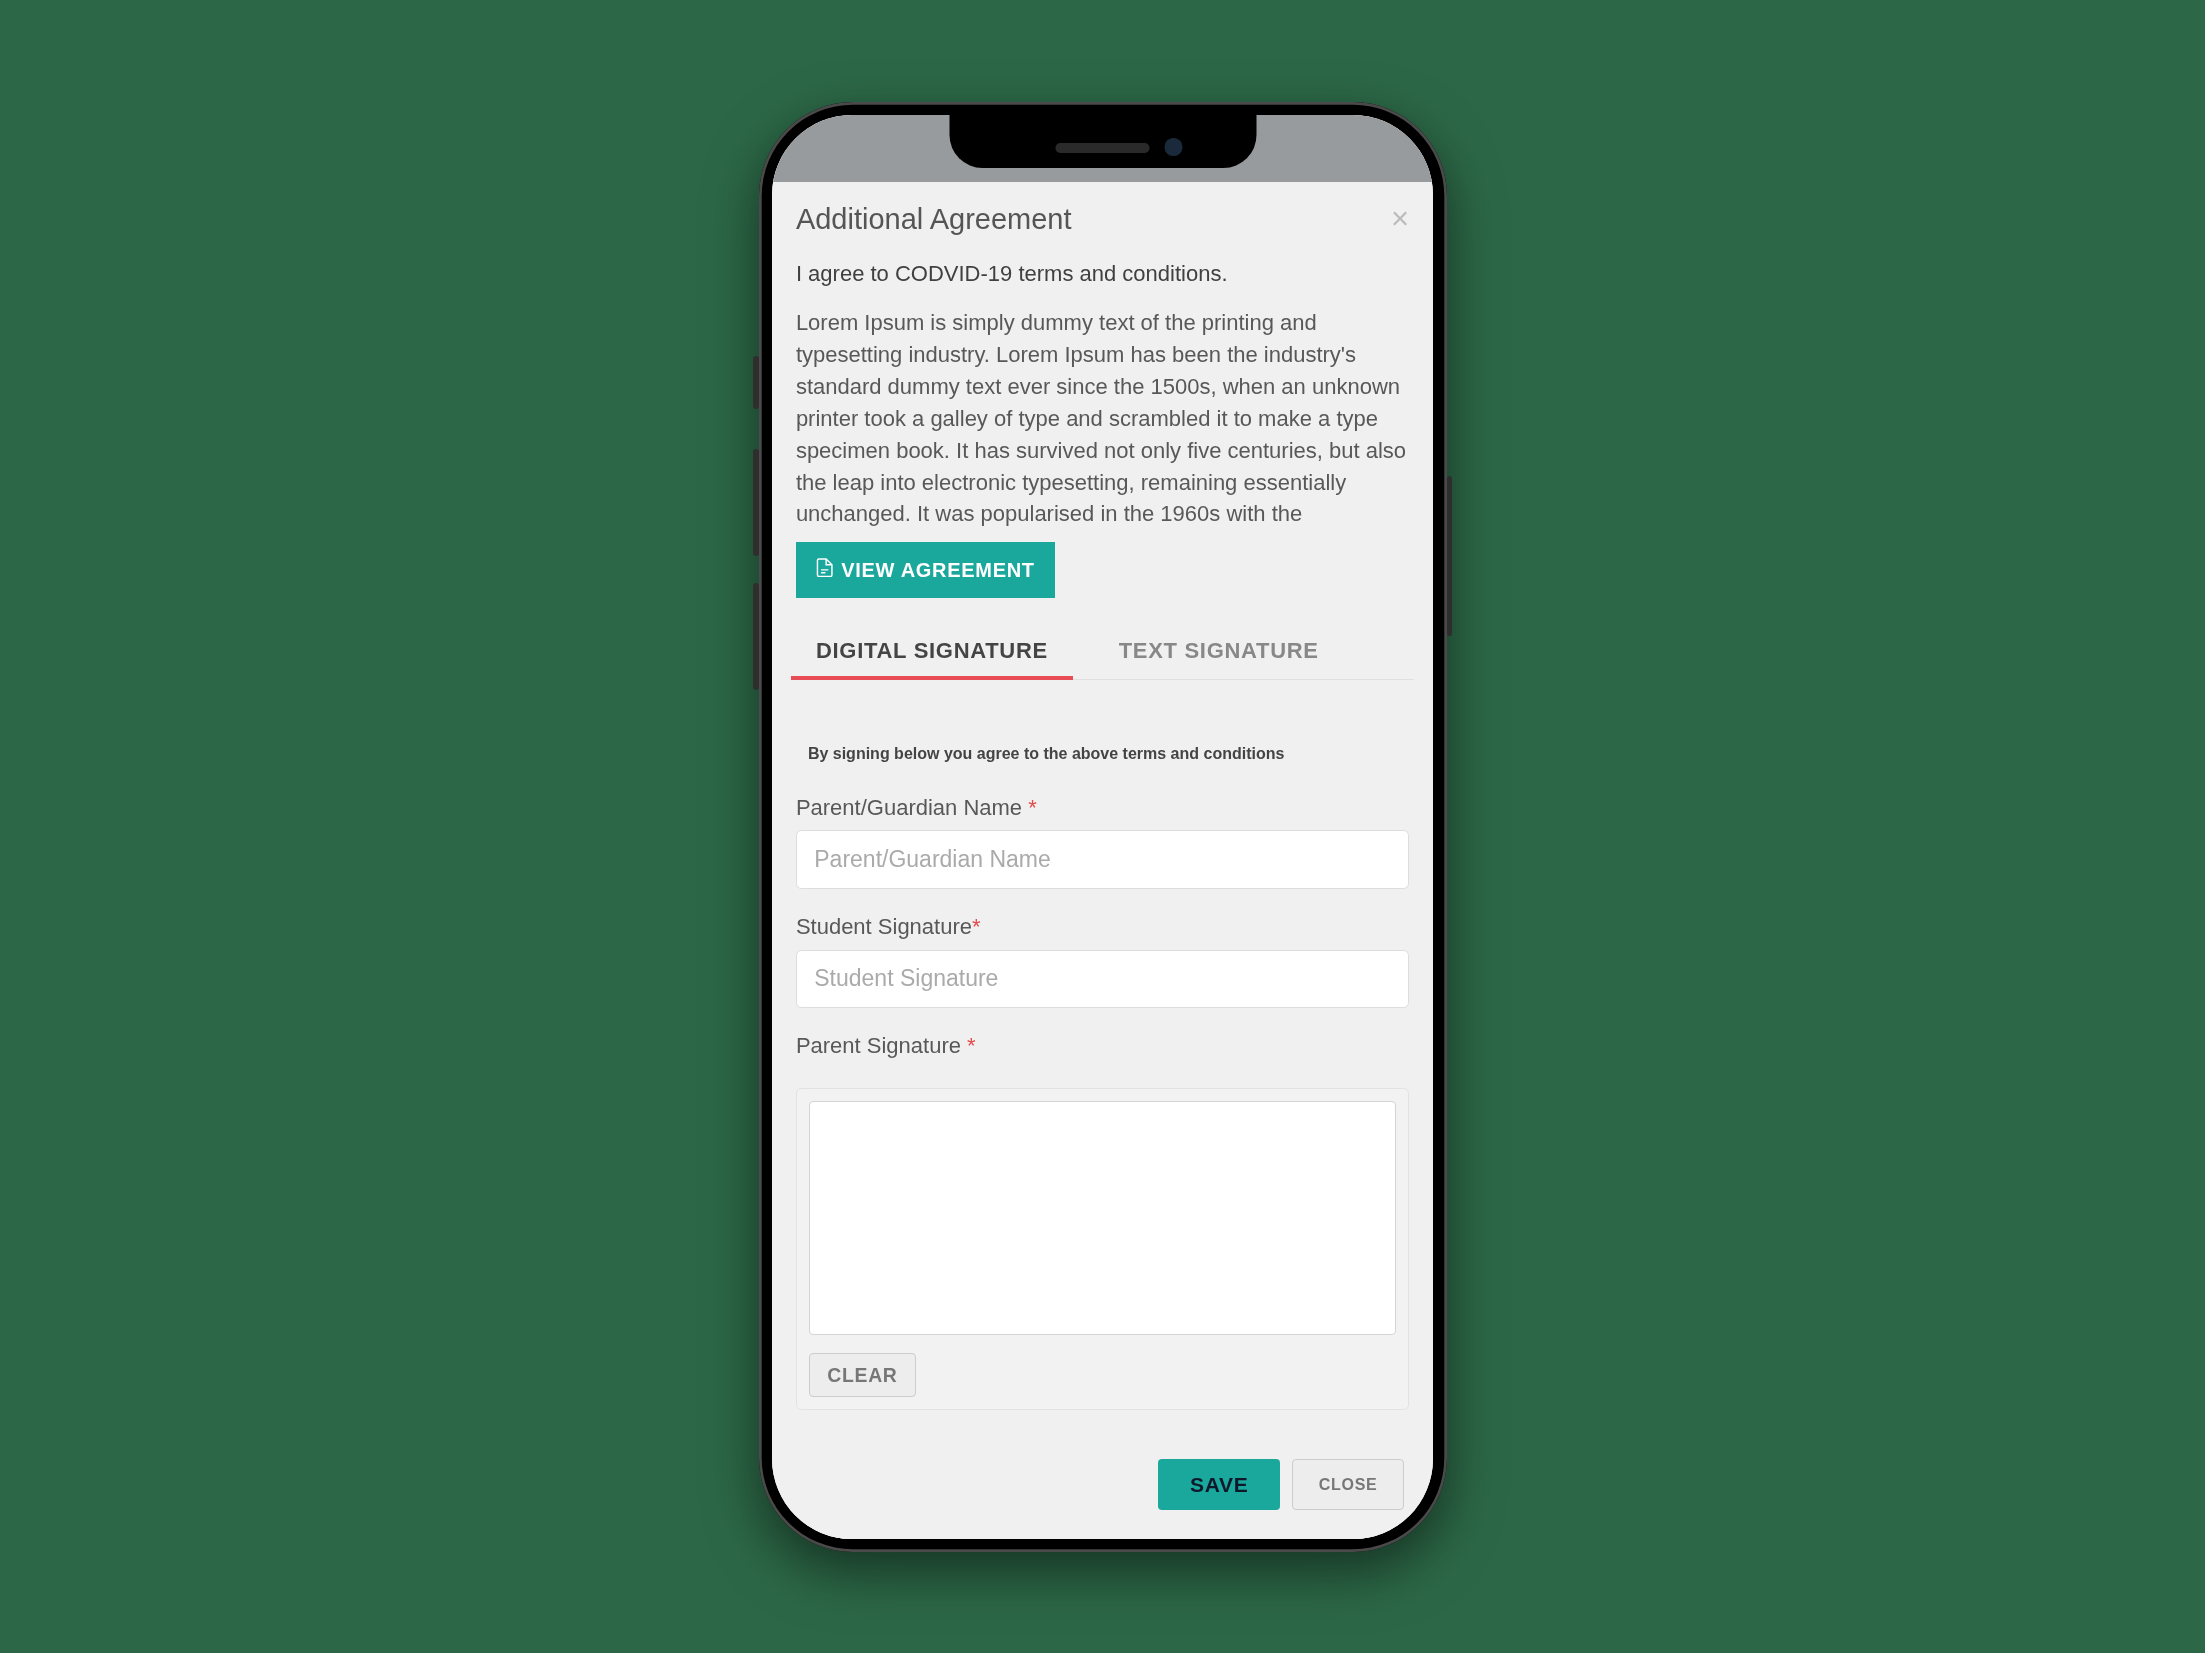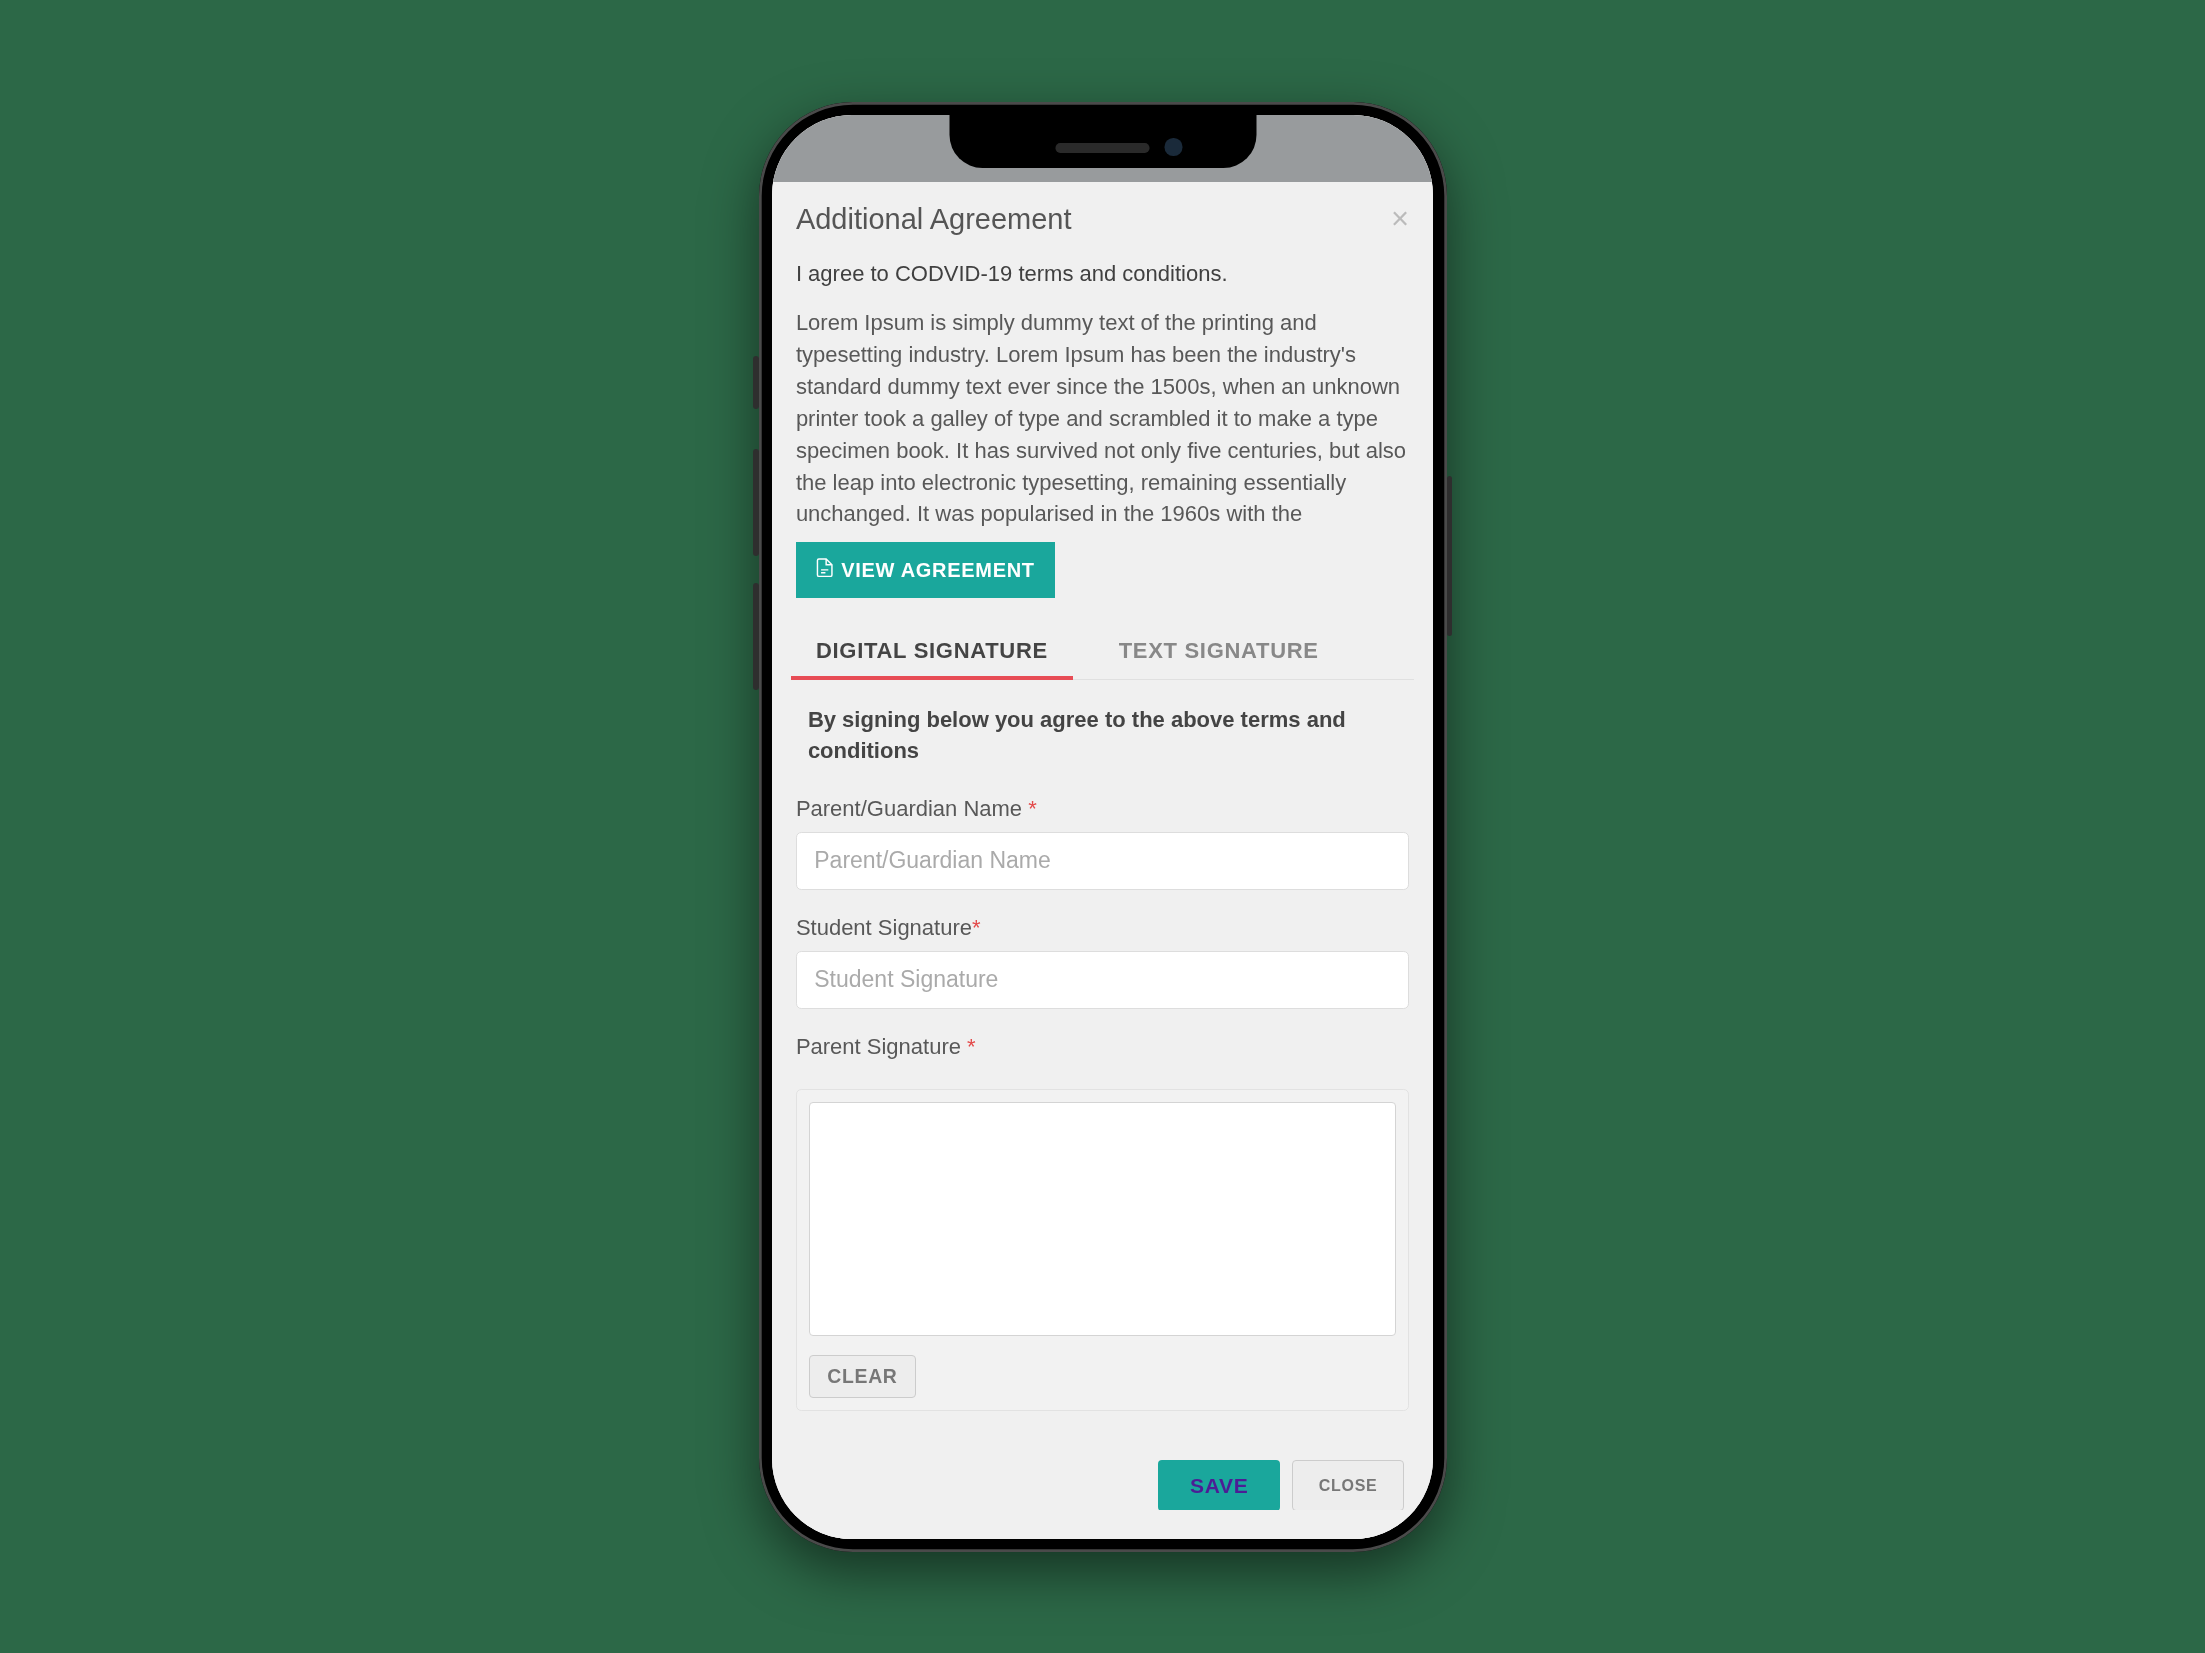--- a/index.html
+++ b/index.html
@@ -86,21 +86,21 @@
 
 .tabs { display: flex; margin-top: 28px; border-bottom: 1.3px solid #e0e0e0; gap: 20px; }
 .tab {
   padding: 12px 25.4px; font-size: 22px; font-weight: 700;
   color: #888; letter-spacing: 0.7px; cursor: pointer;
   border-bottom: 4px solid transparent; margin-bottom: -1.3px;
 }
 .tab.active { color: #444; border-bottom-color: #e74c55; }
 
 .form-area { padding: 25.4px 5.3px 0 5.3px; }
-.consent { font-size: 22px; font-weight: 700; color: #444; line-height: 1.4; padding: 0 12px 20px 12px; }
+.consent { font-size: 16px; font-weight: 700; color: #444; line-height: 1.4; padding: 0 12px 20px 12px; margin-top: 38px; }
 .label { font-size: 22px; color: #585858; padding: 9.4px 0 9.4px 0; }
 .req { color: #e34a4a; }
 .input {
   width: 100%; border: 0.7px solid #ddd; background: #fff;
   border-radius: 5.3px; padding: 14.7px 17.4px; font-size: 23px; color: #666;
 }
 .input::placeholder { color: #aaa; }
 .field { margin-bottom: 16px; }
 
 .sig-pad-wrap {
@@ -114,21 +114,21 @@
 .btn-clear {
   margin-top: 18.7px; background: #ededed; border: 0.7px solid #ccc;
   color: #777; font-size: 19.4px; font-weight: 600; letter-spacing: 0.7px;
   padding: 9.4px 17.4px; border-radius: 4px; cursor: pointer;
 }
 .footer-btns {
   display: flex; justify-content: flex-end; gap: 12px;
   padding: 33px 5.3px 0 5.3px;
 }
 .btn-save {
-  background: #1aa79c; color: #4c1d95; border: none;
+  background: #1aa79c; color: #0f172a; border: none;
   padding: 13.4px 32px; font-size: 21px; font-weight: 700; letter-spacing: 0.7px;
   border-radius: 4px; cursor: pointer;
 }
 .btn-close {
   background: #ededed; color: #777; border: 0.7px solid #ccc;
   padding: 13.4px 25.4px; font-size: 16px; font-weight: 700; letter-spacing: 0.7px;
   border-radius: 4px; cursor: pointer;
 }
 .cutoff {
   position: absolute; left: 0; right: 0; bottom: 0; height: 29px;

